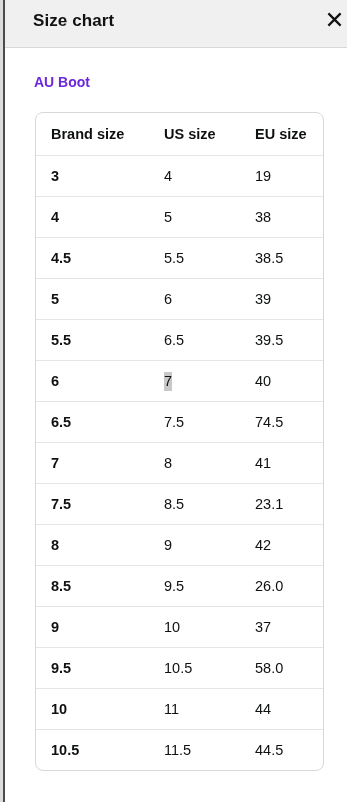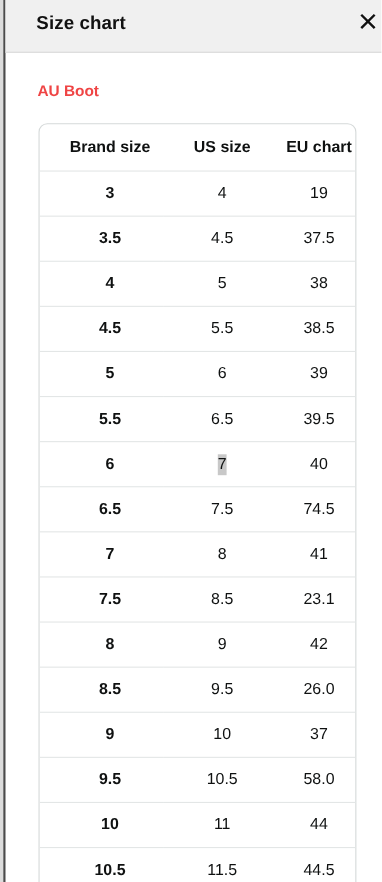--- a/index.html
+++ b/index.html
@@ -74,21 +74,21 @@
   }
   .close-btn svg { display: block; }
 
   
   .subtitle {
     position: absolute;
     left: 34px;
     top: 74px;
     font-size: 14px;
     font-weight: bold;
-    color: #ef4444;
+    color: #6d28d9;
     white-space: nowrap;
   }
 
   
   .table-wrap {
     position: absolute;
     left: 35px;
     top: 112px;
     width: 289px;
     border: 1px solid #d5d9d9;
@@ -101,21 +101,21 @@
     width: 100%;
     border-collapse: collapse;
     table-layout: fixed;
   }
   table.size-table col.c1 { width: 113px; }
   table.size-table col.c2 { width: 91px;  }
   table.size-table col.c3 { width: 85px;  }
 
   table.size-table th,
   table.size-table td {
-    text-align: center;
+    text-align: left;
     padding: 0 0 0 15px;
     height: 41px;
     font-size: 14.5px;
     color: #0f1111;
     border-bottom: 1px solid #e3e6e6;
     vertical-align: middle;
     box-sizing: border-box;
   }
   table.size-table thead th {
     font-weight: bold;
@@ -162,35 +162,30 @@
     <table class="size-table">
       <colgroup>
         <col class="c1">
           <col class="c2">
           <col class="c3">
       </colgroup>
       <thead>
         <tr>
           <th>Brand size</th>
           <th>US size</th>
-          <th>EU chart</th>
+          <th>EU size</th>
         </tr>
       </thead>
       <tbody id="table-body">
           <tr>
             <td class="col-brand">3</td>
             <td>4</td>
             <td>19</td>
           </tr>
           <tr>
-            <td class="col-brand">3.5</td>
-            <td>4.5</td>
-            <td>37.5</td>
-          </tr>
-          <tr>
             <td class="col-brand">4</td>
             <td>5</td>
             <td>38</td>
           </tr>
           <tr>
             <td class="col-brand">4.5</td>
             <td>5.5</td>
             <td>38.5</td>
           </tr>
           <tr>

